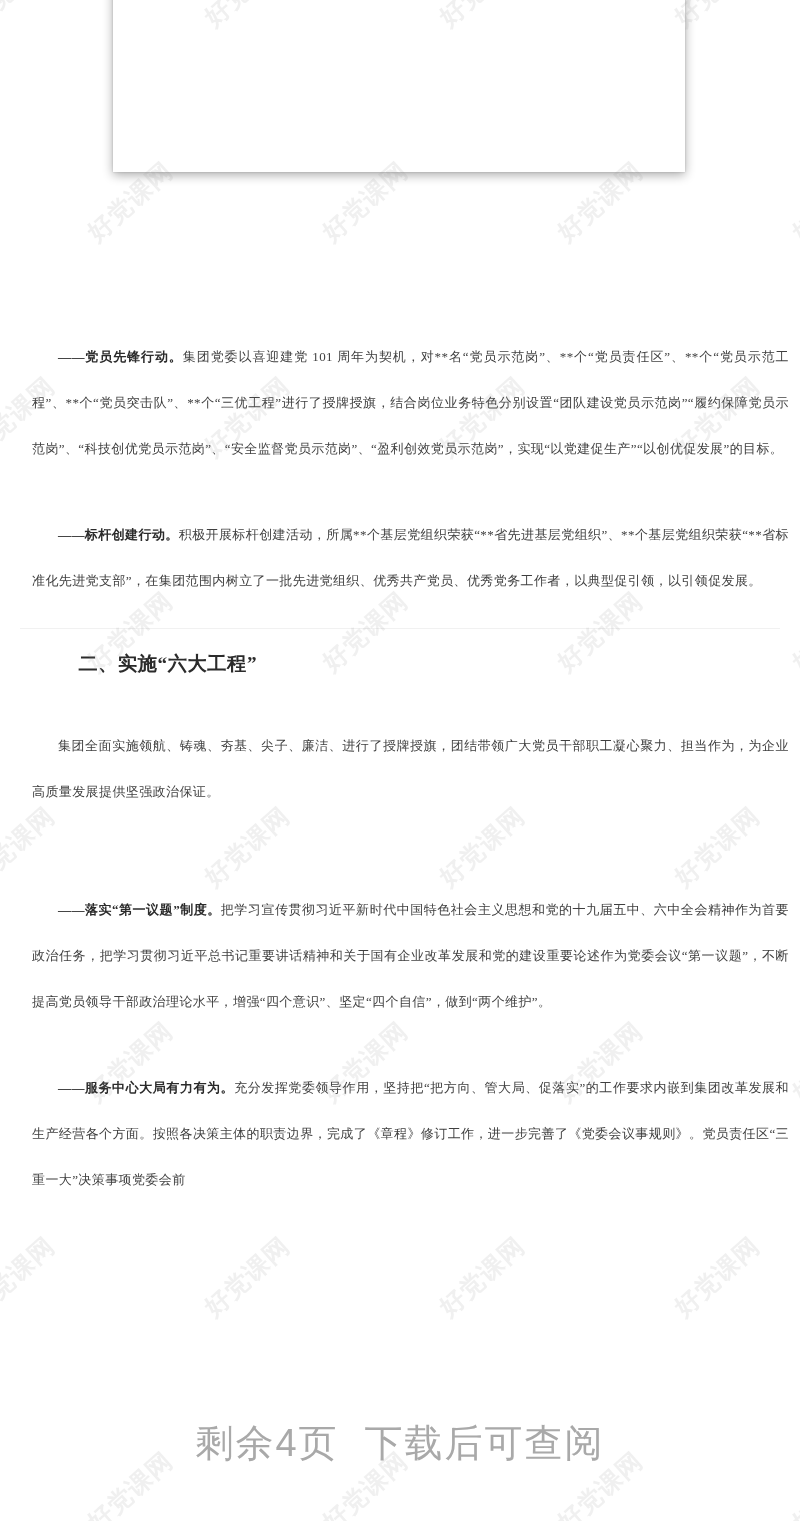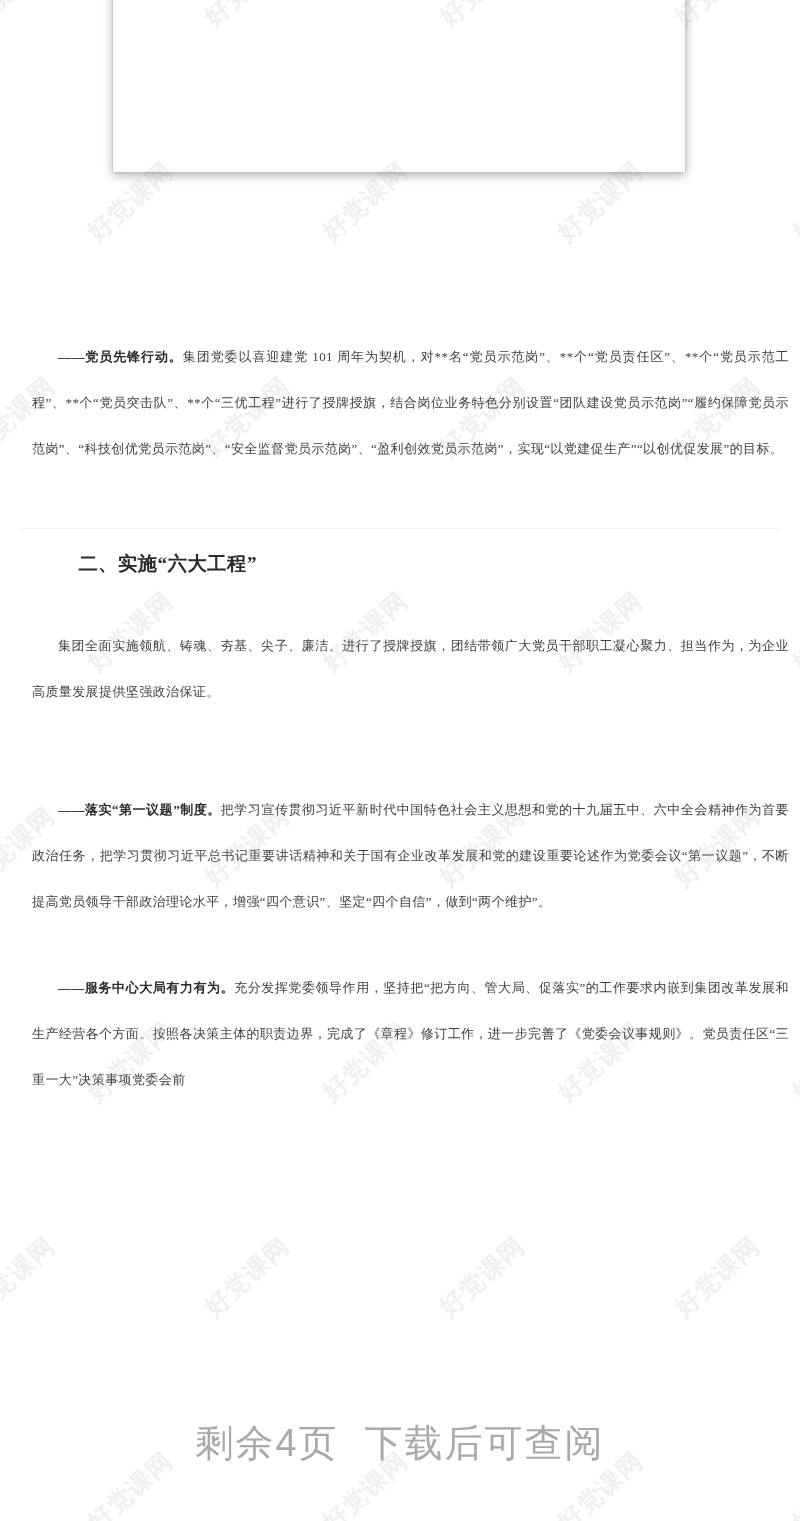--- a/index.html
+++ b/index.html
@@ -155,20 +155,23 @@
 <div id="doc-body">
 
   <div class="para-gap" style="height:330px"></div>
 
   <p class="doc-para">
     <span class="lead">——党员先锋行动。</span><span>集团党委以喜迎建党 101 周年为契机，对**名“党员示范岗”、**个“党员责任区”、**个“党员示范工程”、**个“党员突击队”、**个“三优工程”进行了授牌授旗，结合岗位业务特色分别设置“团队建设党员示范岗”“履约保障党员示范岗”、“科技创优党员示范岗”、“安全监督党员示范岗”、“盈利创效党员示范岗”，实现“以党建促生产”“以创优促发展”的目标。</span>
   </p>
 
   <div class="para-gap"></div>
 
+  <p class="doc-para">
+    <span class="lead">——标杆创建行动。</span><span>积极开展标杆创建活动，所属**个基层党组织荣获“**省先进基层党组织”、**个基层党组织荣获“**省标准化先进党支部”，在集团范围内树立了一批先进党组织、优秀共产党员、优秀党务工作者，以典型促引领，以引领促发展。</span>
+  </p>
 
   <div class="para-gap-sm"></div>
   <div class="section-divider"></div>
 
   <h2 class="doc-heading">二、实施“六大工程”</h2>
 
   <div class="para-gap-sm"></div>
 
   <p class="doc-para">
     <span class="lead"></span><span>集团全面实施领航、铸魂、夯基、尖子、廉洁、进行了授牌授旗，团结带领广大党员干部职工凝心聚力、担当作为，为企业高质量发展提供坚强政治保证。</span>

